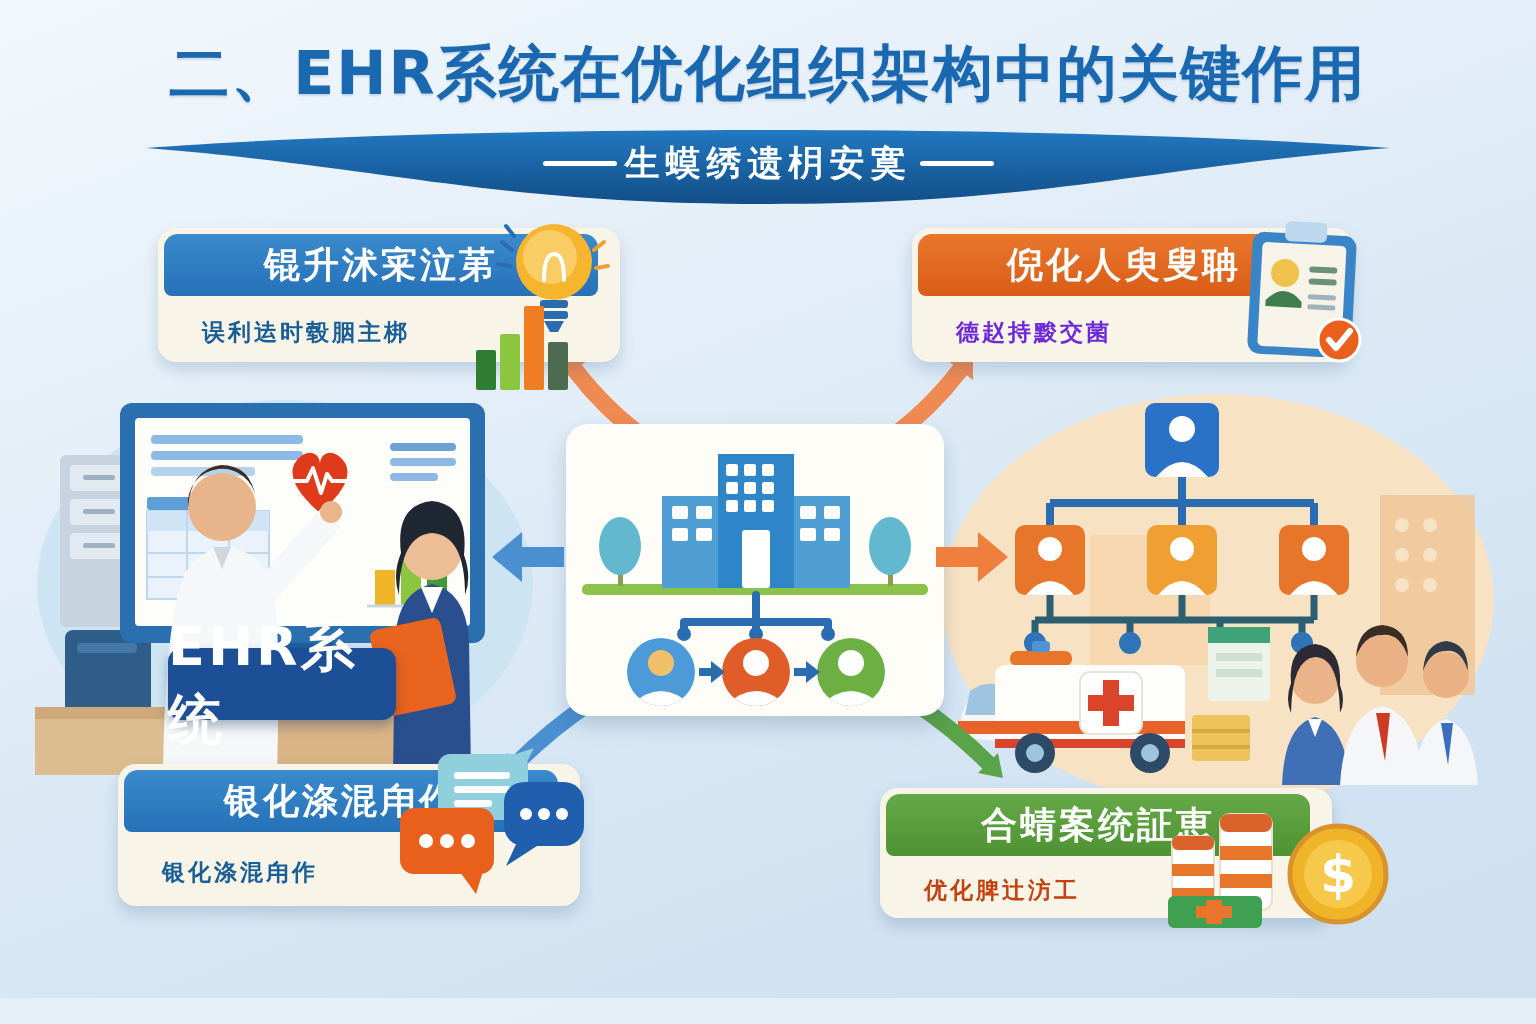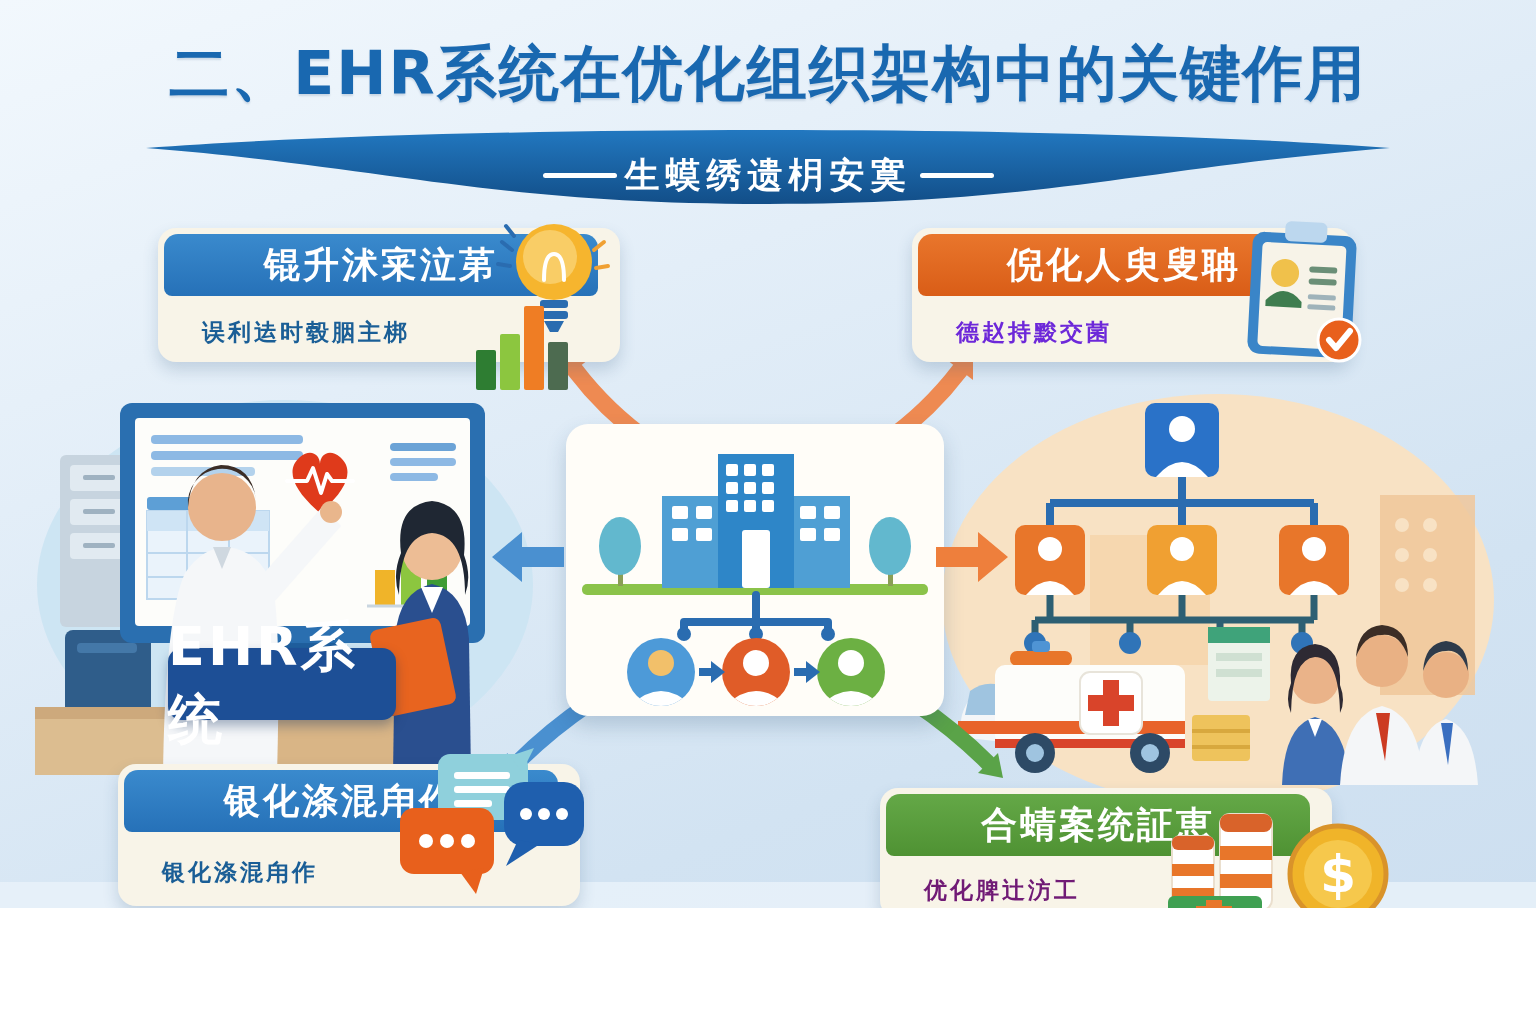--- a/index.html
+++ b/index.html
@@ -1,37 +1,37 @@
 <!DOCTYPE html>
 <html><head>
 <meta charset="utf-8">
 <style>
   html,body{margin:0;padding:0;}
   body{font-family:"DejaVu Sans","Liberation Sans",sans-serif;}
-  .stage{position:relative;width:1536px;height:908px;overflow:hidden;
+  .stage{position:relative;width:1536px;height:1024px;overflow:hidden;
     background:linear-gradient(160deg,#f2f8fd 0%,#e3eef8 35%,#d2e3f2 75%,#cddff0 100%);}
   .abs{position:absolute;}
   .title{left:0;right:0;top:34px;text-align:center;font-size:60px;font-weight:800;
     color:#1968b0;letter-spacing:2px;text-shadow:0 2px 2px rgba(20,60,110,.15);z-index:6;}
   .banner-text-row{left:0;right:0;top:140px;height:46px;display:flex;align-items:center;
-    justify-content:center;gap:8px;z-index:6;margin-top:12px;}
+    justify-content:center;gap:8px;z-index:6;}
   .banner-text{color:#ffffff;font-size:35px;font-weight:700;letter-spacing:6px;}
   .banner-line{width:74px;height:5px;background:#ffffff;border-radius:3px;}
   .card{border-radius:18px;background:#f8f4e8;box-shadow:0 8px 16px rgba(40,80,120,.20);z-index:4;}
   .card .hdr{position:absolute;left:6px;right:22px;top:6px;height:62px;border-radius:14px 14px 8px 8px;
     display:flex;align-items:center;justify-content:center;font-weight:800;font-size:36px;
     color:#fff;letter-spacing:3px;}
   .hdr-blue{background:linear-gradient(180deg,#3a8acd,#2671b8);}
   .hdr-orange{background:linear-gradient(180deg,#e9762c,#d95d17);}
   .hdr-green{background:linear-gradient(180deg,#64a847,#4f9233);}
   .card .bdy{position:absolute;left:44px;right:10px;top:74px;bottom:0;display:flex;align-items:center;
     font-weight:800;font-size:23px;letter-spacing:3px;}
   .t-blue{color:#1a5e96;}
   .t-orange{color:#6d28d9;}
-  .t-green{color:#701a75;}
+  .t-green{color:#c2410c;}
   .badge{background:#1d4f96;border-radius:14px;display:flex;align-items:center;justify-content:center;
     color:#fff;font-weight:800;font-size:54px;letter-spacing:3px;z-index:3;
     box-shadow:0 6px 12px rgba(10,40,90,.35);}
   .floor{left:0;right:0;bottom:0;height:26px;background:#eaf3fa;opacity:.8;z-index:0;}
   .z1{z-index:1}.z2{z-index:2}.z5{z-index:5}
 </style>
 </head>
 <body>
 
 <div class="stage">

